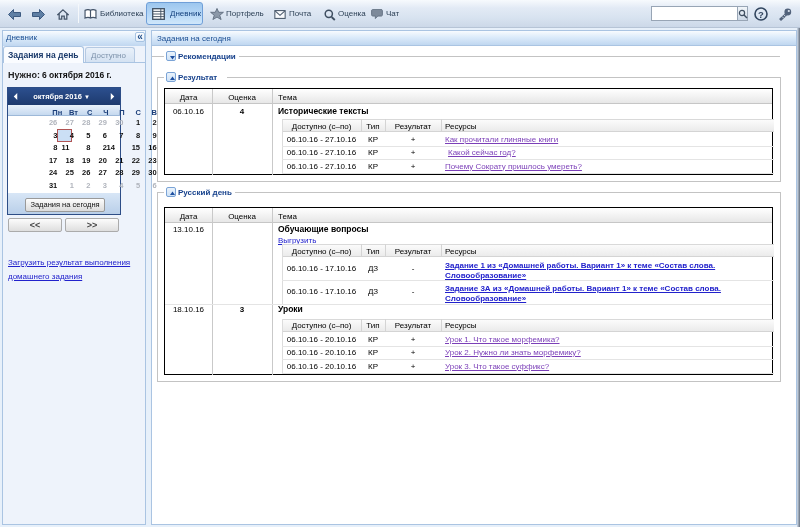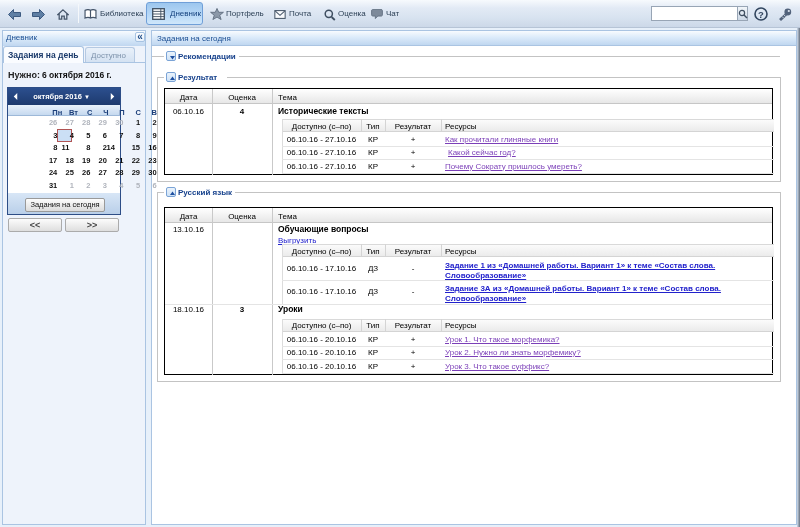--- a/index.html
+++ b/index.html
@@ -216,20 +216,21 @@
       <div class="abs dt gray" style="left:33.40px;top:181.0px;text-align:right">2</div>
       <div class="abs dt gray" style="left:49.95px;top:181.0px;text-align:right">3</div>
       <div class="abs dt gray" style="left:66.50px;top:181.0px;text-align:right">4</div>
       <div class="abs dt gray" style="left:83.05px;top:181.0px;text-align:right">5</div>
       <div class="abs dt gray" style="left:99.60px;top:181.0px;text-align:right">6</div>
     </div>
 <div class="abs" id="cal-foot"></div>
 <div class="abs" id="btn-today">Задания на сегодня</div>
 <div class="abs navbtn" style="left:8px;width:54px">&lt;&lt;</div>
 <div class="abs navbtn" style="left:65px;width:54px">&gt;&gt;</div>
+<div class="abs" style="left:8px;top:256px;width:132px;font-size:8px;line-height:13.5px"><a class="blue" href="#">Загрузить результат выполнения домашнего задания</a></div>
 
 <div class="abs" id="main-head"></div>
 <div class="abs phead" style="left:157px;top:34px">Задания на сегодня</div>
 
 <div class="abs hline" style="left:152px;top:56px;width:12px"></div>
 <div class="abs toggle" style="left:166px;top:50.5px">
       <svg width="9" height="9" viewBox="0 0 9 9">
         <path d="M2 3 L7 3 L4.5 6.5 Z" fill="#1d4fa0"></path>
       </svg>
     </div>
@@ -284,21 +285,21 @@
 </div>
 
 <div class="abs" style="left:157px;top:192px;width:624px;height:190px;border:1px solid #c3c3c3;border-top:none"></div>
 <div class="abs hline" style="left:157px;top:192px;width:7px"></div>
 <div class="abs hline" style="left:235px;top:192px;width:546px"></div>
 <div class="abs toggle" style="left:166px;top:186.5px">
       <svg width="9" height="9" viewBox="0 0 9 9">
         <path d="M2 6 L7 6 L4.5 2.5 Z" fill="#1d4fa0"></path>
       </svg>
     </div>
-<div class="abs legend" style="left:178px;top:188px">Русский язык</div>
+<div class="abs legend" style="left:178px;top:188px">Русский день</div>
 
 <div class="abs tbl" id="tbl-rus" style="left:164px;top:207px;width:609px;height:168px">
   <div class="thead"></div>
   <div class="tsepv" style="left:47px;height:167px"></div>
   <div class="tsepv" style="left:107px;height:167px"></div>
   <div class="cell" style="left:0;top:3.5px;width:47px;text-align:center">Дата</div>
   <div class="cell" style="left:47px;top:3.5px;width:60px;text-align:center">Оценка</div>
   <div class="cell" style="left:113px;top:3.5px">Тема</div>
 
   <div class="cell" style="left:0;top:17px;width:47px;text-align:center">13.10.16</div>

